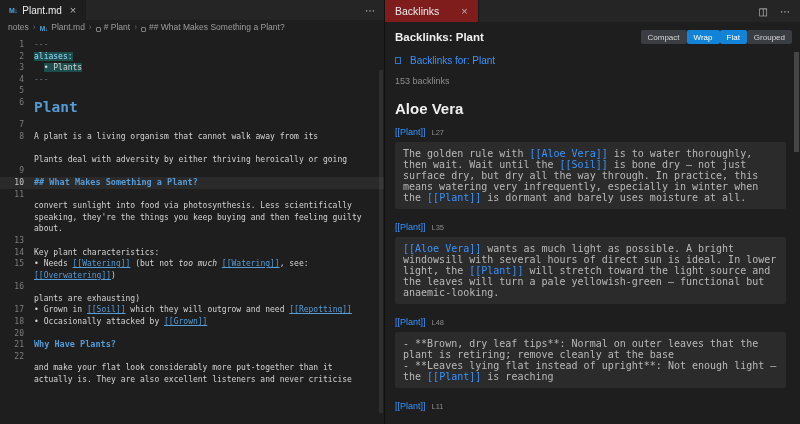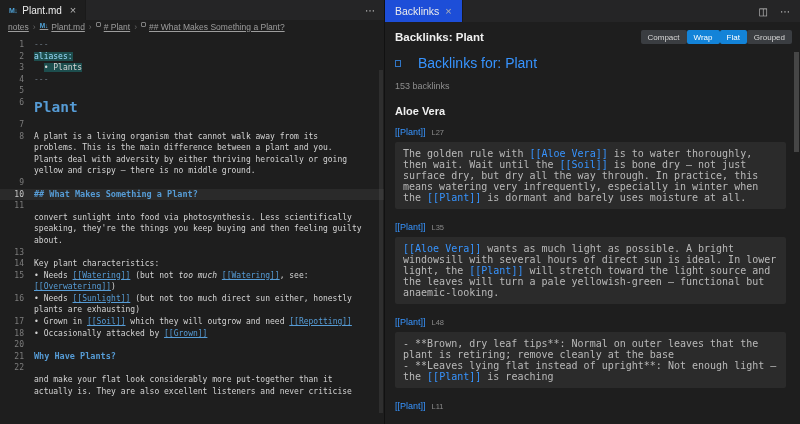--- a/index.html
+++ b/index.html
@@ -14,21 +14,21 @@
   
   .left { width:385px; min-width:385px; display:flex; flex-direction:column; position:relative; border-right:1px solid #111; }
   .tabbar { height:20px; background:#252526; display:flex; align-items:stretch; flex-shrink:0; }
   .tab { display:flex; align-items:center; gap:5px; padding:0 9px; background:#1e1e1e; border-right:1px solid #1a1a1a; font-size:10px; color:#ececec; cursor:pointer; }
   .md-ic { color:#4fa3d8; font-weight:bold; font-size:7px; letter-spacing:-0.5px; }
   .tab-close { color:#b3b3b3; font-size:11px; margin-left:3px; }
   .tabbar-more { margin-left:auto; align-self:center; color:#c5c5c5; padding:0 9px; font-size:10px; cursor:pointer; }
 
   .crumbs { height:14px; display:flex; align-items:center; gap:4px; padding:0 8px; font-size:8.5px; color:#9d9d9d; background:#1e1e1e; flex-shrink:0; }
   .bc-sep { color:#666; }
-  .bc-item { display:flex; align-items:flex-start; gap:3px; cursor:pointer; white-space:nowrap;text-decoration:underline; }
+  .bc-item { display:flex; align-items:flex-end; gap:3px; cursor:pointer; white-space:nowrap; }
   .bc-icon.markdown { color:#4fa3d8; font-size:6.5px; font-weight:bold; }
   .bc-icon.symbol { width:5px; height:5px; border:1px solid #7f7f7f; border-radius:1px; display:inline-block; }
 
   .editor { flex:1; font-family:"DejaVu Sans Mono","Liberation Mono",monospace; font-size:8px; line-height:11.6px; padding-top:5px; overflow:hidden; position:relative; }
   .erow { display:flex; height:11.6px; }
   .erow.h1row { height:22px; }
   .erow.h1row .ecode { line-height:20px; }
   .erow.active { background:#2a2a2a; }
   .erow.active .gutter { color:#c6c6c6; }
   .gutter { flex:0 0 24px; text-align:right; color:#7d7d7d; }
@@ -39,36 +39,36 @@
   .s-sel { background:var(--selection,#1d4e4e); }
   .s-h1 { color:var(--accent-blue,#569cd6); font-weight:bold; font-size:14.5px; }
   .s-h2 { color:var(--accent-blue,#569cd6); font-weight:bold; font-size:8.5px; }
   .s-wikilink { color:var(--accent-blue,#569cd6); text-decoration:underline; text-underline-offset:1px; cursor:pointer; }
   .s-italic { font-style:italic; }
   .ed-scroll { position:absolute; right:1px; top:36px; width:4px; height:88%; background:rgba(121,121,121,0.18); }
 
   
   .right { flex:1; display:flex; flex-direction:column; position:relative; background:#1e1e1e; }
   .ptabbar { height:22px; background:#252526; display:flex; align-items:stretch; flex-shrink:0; }
-  .ptab { display:flex; align-items:center; gap:6px; padding:0 10px; background:#1d4ed8; font-size:10.5px; color:#ececec; border-right:1px solid #1a1a1a; cursor:pointer; }
+  .ptab { display:flex; align-items:center; gap:22px; padding:0 10px; background:#7f1d1d; font-size:10.5px; color:#ececec; border-right:1px solid #1a1a1a; cursor:pointer; }
   .ptab-close { color:#b3b3b3; font-size:11px; }
   .pticons { margin-left:auto; display:flex; align-items:center; gap:12px; padding:0 10px; color:#c5c5c5; font-size:10px; }
   .pticons span { cursor:pointer; }
 
   .phead { display:flex; align-items:center; padding:8px 8px 4px 10px; flex-shrink:0; }
   .ptitle { font-weight:bold; font-size:11.5px; color:#f0f0f0; }
   .vbtns { margin-left:auto; display:flex; }
   .vbtn { font-family:inherit; font-size:8px; padding:2.5px 7px; border:none; border-radius:2px; background:#3a3d41; color:#d7d7d7; cursor:pointer; }
   .vbtn.active { background:var(--button-active,#1383d8); color:#fff; }
 
   .pbody { flex:1; overflow:hidden; padding:4px 14px 0 10px; }
-  .root-link { display:flex; align-items:center; gap:17px; color:var(--link-blue,#3794ff); font-size:14px; margin:3px 0 10px; cursor:pointer; }
+  .root-link { display:flex; align-items:center; gap:9px; color:var(--link-blue,#3794ff); font-size:10px; margin:3px 0 10px; cursor:pointer; }
   .note-ic { width:6px; height:7px; border:1px solid var(--link-blue,#3794ff); opacity:.75; display:inline-block; flex-shrink:0; }
   .count { color:#8f8f8f; font-size:9px; margin-bottom:14px; }
-  .group-title { color:#f0f0f0; font-weight:bold; font-size:11px; margin:2px 0 10px; }
+  .group-title { color:#f0f0f0; font-weight:bold; font-size:15px; margin:2px 0 10px; }
   .ref { margin-bottom:13px; }
   .ref-head { font-size:9px; margin-bottom:5px; cursor:pointer; }
   .plink { color:var(--link-blue,#3794ff); }
   .loc { color:#8a8a8a; font-size:7.5px; margin-left:6px; }
   .quote { background:#2b2b2b; border-radius:2px; padding:6px 8px; font-family:"DejaVu Sans Mono","Liberation Mono",monospace; font-size:10px; line-height:11px; color:#b9b9b9; cursor:pointer; }
   .qlink { color:var(--link-blue,#3794ff); }
   .p-scroll { position:absolute; right:1px; top:52px; width:5px; height:100px; background:#464646; }
 </style>
 </head>
 <body>
@@ -133,29 +133,24 @@
           <div class="erow">
             <div class="gutter">7</div>
             <div class="ecode"></div>
           </div>
           <div class="erow">
             <div class="gutter">8</div>
             <div class="ecode"><span class="s-text">A plant is a living organism that cannot walk away from its</span></div>
           </div>
           <div class="erow">
             <div class="gutter"></div>
-            <div class="ecode"><span class="s-text">problems. This is the main difference between a plant and you.</span></div>
           </div>
           <div class="erow">
             <div class="gutter"></div>
             <div class="ecode"><span class="s-text">Plants deal with adversity by either thriving heroically or going</span></div>
-          </div>
-          <div class="erow">
-            <div class="gutter"></div>
-            <div class="ecode"><span class="s-text">yellow and crispy — there is no middle ground.</span></div>
           </div>
           <div class="erow">
             <div class="gutter">9</div>
             <div class="ecode"></div>
           </div>
           <div class="erow active">
             <div class="gutter">10</div>
             <div class="ecode"><span class="s-h2">## What Makes Something a Plant?</span></div>
           </div>
           <div class="erow">
@@ -185,21 +180,20 @@
           <div class="erow">
             <div class="gutter">15</div>
             <div class="ecode"><span class="s-text">• Needs </span><span class="s-wikilink">[[Watering]]</span><span class="s-text"> (but not </span><span class="s-text s-italic">too much</span><span class="s-text"> </span><span class="s-wikilink">[[Watering]]</span><span class="s-text">, see:</span></div>
           </div>
           <div class="erow">
             <div class="gutter"></div>
             <div class="ecode"><span class="s-wikilink">[[Overwatering]]</span><span class="s-text">)</span></div>
           </div>
           <div class="erow">
             <div class="gutter">16</div>
-            <div class="ecode"><span class="s-text">• Needs </span><span class="s-wikilink">[[Sunlight]]</span><span class="s-text"> (but not too much direct sun either, honestly</span></div>
           </div>
           <div class="erow">
             <div class="gutter"></div>
             <div class="ecode"><span class="s-text">plants are exhausting)</span></div>
           </div>
           <div class="erow">
             <div class="gutter">17</div>
             <div class="ecode"><span class="s-text">• Grown in </span><span class="s-wikilink">[[Soil]]</span><span class="s-text"> which they will outgrow and need </span><span class="s-wikilink">[[Repotting]]</span></div>
           </div>
           <div class="erow">

